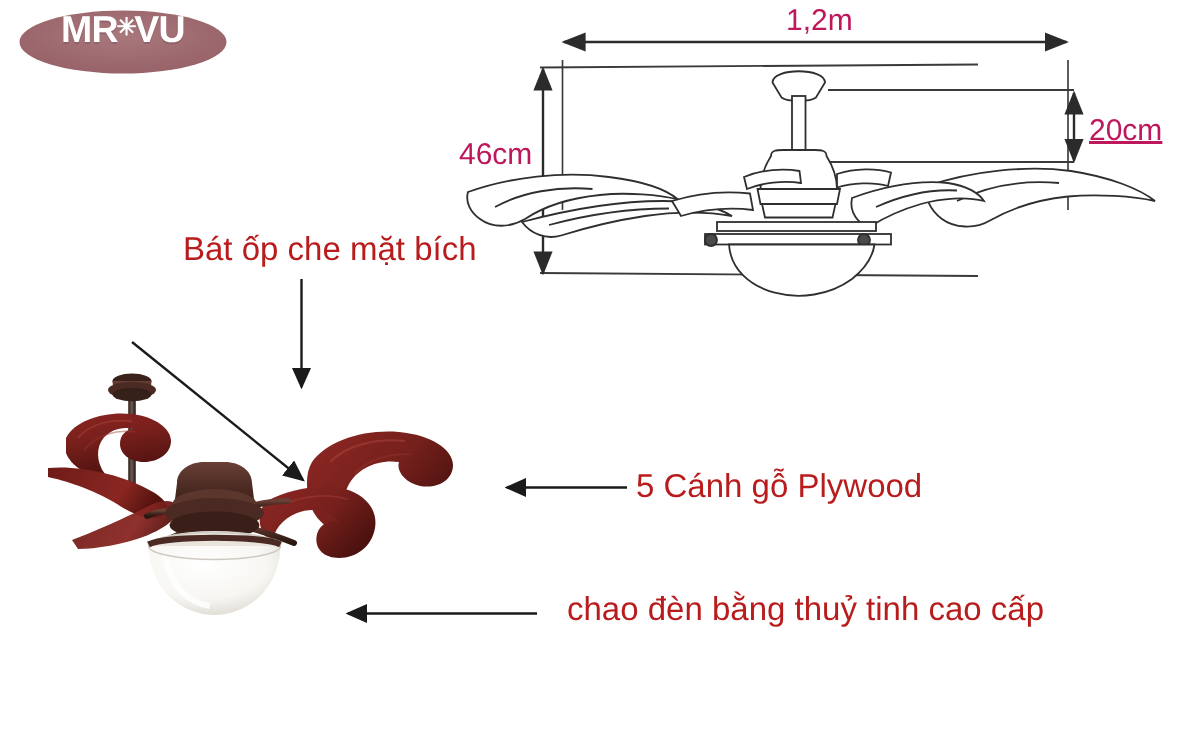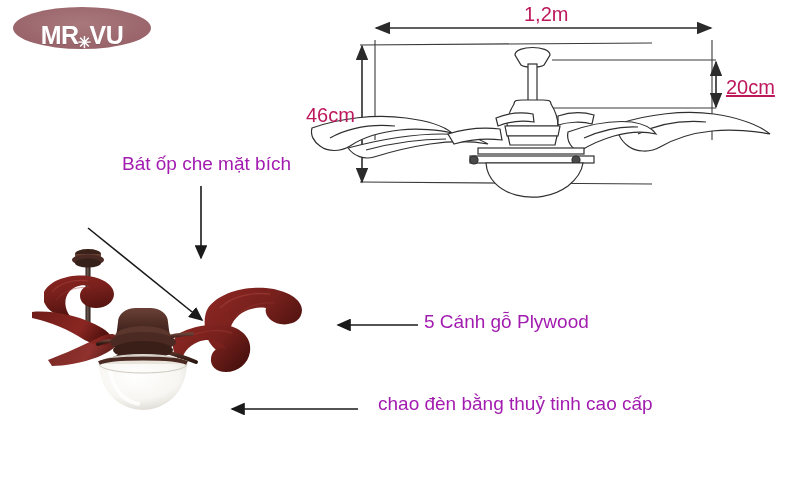--- a/index.html
+++ b/index.html
@@ -31,21 +31,21 @@
     left: 0; top: 0;
     width: 140px;
     height: 44px;
   }
   .logo-text {
     position: absolute;
     left: 0; top: 0;
     width: 140px;
     height: 44px;
     display: flex;
-    align-items: flex-end;
+    align-items: flex-start;
     justify-content: center;
     color: #ffffff;
     font-weight: bold;
     font-size: 25px;
     letter-spacing: -0.5px;
     font-family: "Liberation Sans", sans-serif;
     text-shadow: 0 1px 0 rgba(0,0,0,0.12);
   }
   .logo-star {
     font-size: 16px;
@@ -64,28 +64,28 @@
   }
 
   .dim-label {
     position: absolute;
     color: #be185d;
     font-size: 20px;
     font-family: "Liberation Sans", sans-serif;
     white-space: nowrap;
   }
   #dim-width-label { left: 524px; top: 3px; }
-  #dim-height-label { left: 306px; top: 104px; }
+  #dim-height-label { left: 306px; top: 92px; }
   #dim-depth-label { left: 726px; top: 76px; text-decoration: underline; }
 
   
   .callout {
     position: absolute;
-    color: #a21caf;
-    font-size: 19px;
+    color: #b91c1c;
+    font-size: 22px;
     font-family: "Liberation Sans", sans-serif;
     white-space: nowrap;
     text-align: right;
   }
   #callout-canopy { left: 122px; top: 153px; }
   #callout-downrod { left: 14px; top: 200px; }
   #callout-blades { left: 424px; top: 311px; }
   #callout-shade { left: 366px; top: 393px; margin-left: 12px; }
 
   

